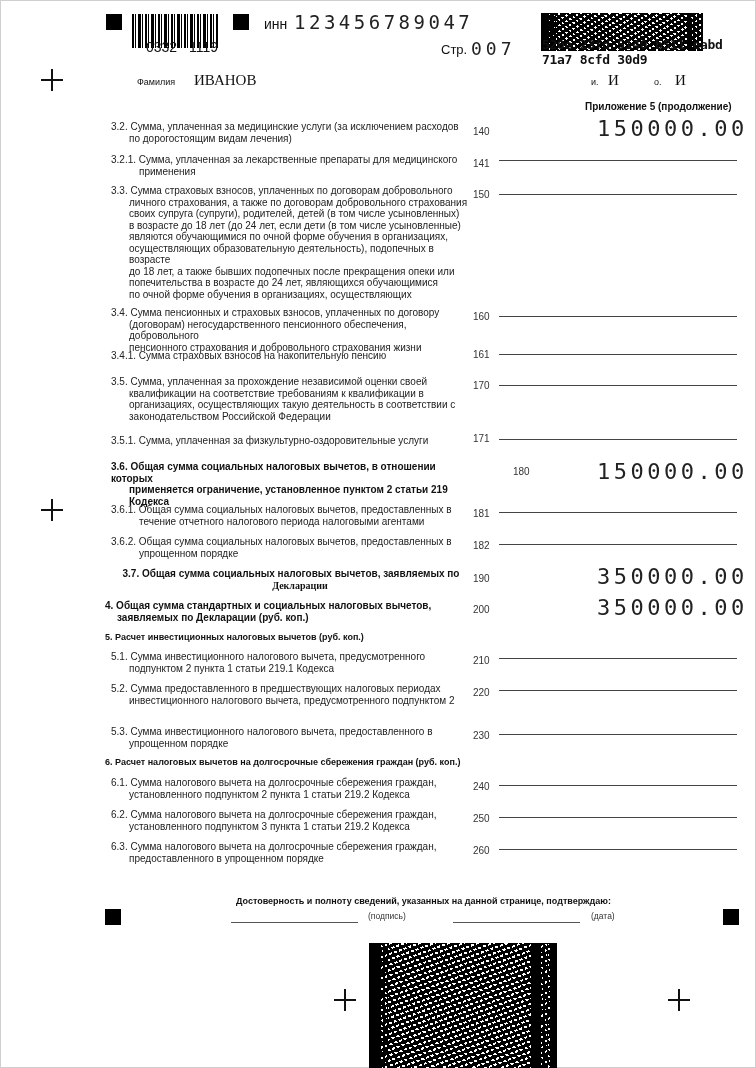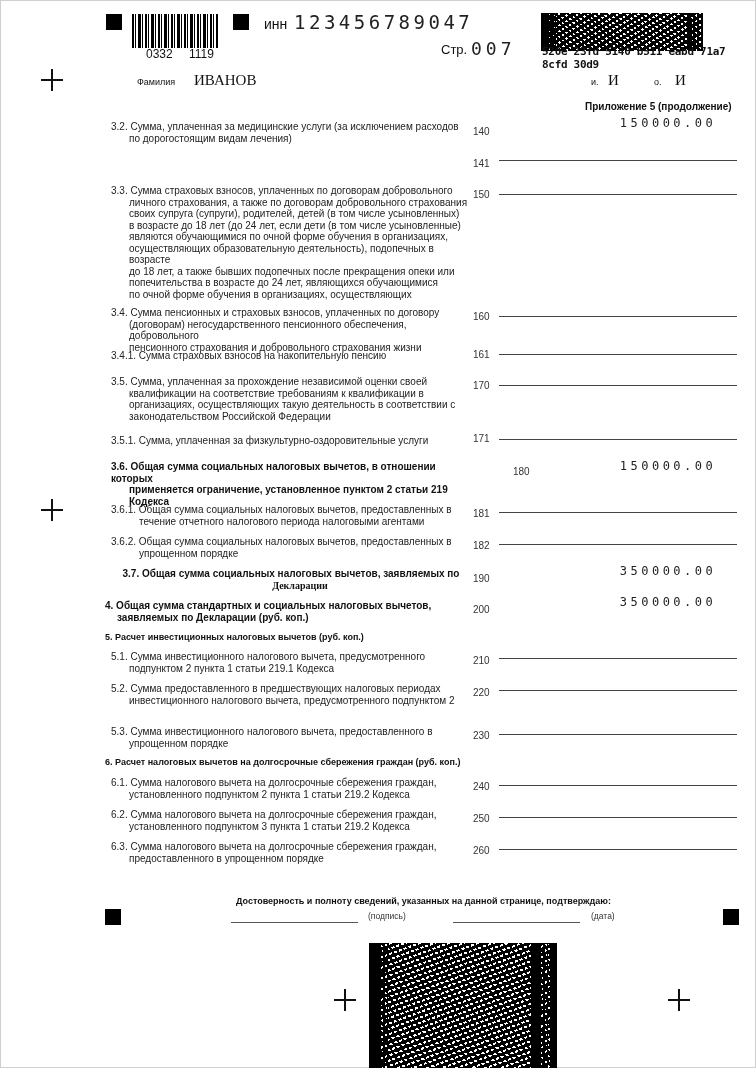--- a/index.html
+++ b/index.html
@@ -8,29 +8,29 @@
   .page { position: absolute; left: 0; top: 0; width: 754px; height: 1066px;
           border: 1px solid #cfcfcf; background: #fff; }
   .marker { position: absolute; width: 16px; height: 16px; background: #000; }
   .cross { position: absolute; width: 22px; height: 22px; }
   .cross::before, .cross::after { content: ""; position: absolute; background: #111; }
   .cross::before { left: 10px; top: 0; width: 2px; height: 22px; }
   .cross::after { left: 0; top: 10px; width: 22px; height: 2px; }
 
   .barcode1 { position: absolute; left: 131px; top: 13px; width: 86px; height: 34px;
      background: repeating-linear-gradient(90deg,#000 0 2px,#fff 2px 3px,#000 3px 4px,#fff 4px 6px,#000 6px 9px,#fff 9px 10px,#000 10px 11px,#fff 11px 13px); }
-  .barcode1-text { position: absolute; top: 46px; font-size: 12px; color: #111; }
+  .barcode1-text { position: absolute; top: 38px; font-size: 14px; color: #111; }
 
   .qr-top { position: absolute; left: 540px; top: 12px; width: 162px; height: 38px;
      background:
        linear-gradient(90deg,#000 0 8px,#fff 8px 10px,#000 10px 12px,#fff 12px 14px,#000 14px 15px,transparent 15px 147px,#000 147px 150px,#fff 150px 152px,#000 152px 154px,#fff 154px 156px,#000 156px 158px,#fff 158px 160px,#000 160px 162px),
        repeating-linear-gradient(45deg,#000 0 2px,#fff 2px 4px),
        repeating-linear-gradient(-30deg,#000 0 3px,#fff 3px 5px); background-blend-mode: multiply; }
-  .qr-top-code { position: absolute; left: 541px; top: 44px; font-family: "DejaVu Sans Mono", monospace;
-     font-size: 11px; font-weight: bold; letter-spacing: -0.3px; }
+  .qr-top-code { position: absolute; left: 541px; top: 36px; font-family: "DejaVu Sans Mono", monospace;
+     font-size: 13px; font-weight: bold; letter-spacing: -0.3px; }
 
   .qr-bottom { position: absolute; left: 368px; top: 942px; width: 188px; height: 130px;
      background:
        linear-gradient(90deg,#000 0 12px,#fff 12px 14px,#000 14px 16px,#fff 16px 18px,#000 18px 19px,transparent 19px 162px,#000 162px 172px,#fff 172px 174px,#000 174px 176px,#fff 176px 178px,#000 178px 179px,#fff 179px 181px,#000 181px 182px),
        repeating-linear-gradient(60deg,#000 0 2px,#fff 2px 5px),
        repeating-linear-gradient(-20deg,#000 0 3px,#fff 3px 5px);
      background-blend-mode: multiply; }
 
   .inn-label { position: absolute; left: 263px; top: 15px; font-size: 14px; }
   .inn-value { position: absolute; left: 293px; top: 10px; font-family: "DejaVu Sans Mono", monospace;
@@ -42,22 +42,22 @@
   .fam-value { position: absolute; left: 193px; top: 71px; font-family: "Liberation Serif", serif; font-size: 15px; }
   .init-lbl { position: absolute; top: 76px; font-size: 9px; }
   .init-val { position: absolute; top: 71px; font-family: "Liberation Serif", serif; font-size: 15px; }
   .appendix { position: absolute; left: 584px; top: 100px; font-size: 10px; font-weight: bold; }
 
   .row-label { position: absolute; font-size: 10px; line-height: 11.5px; color: #222; }
   .row-label .first { display: block; }
   .row-label.bold { font-weight: bold; color: #111; }
   .line-code { position: absolute; left: 472px; font-size: 10px; color: #333; }
   .field-line { position: absolute; left: 498px; width: 238px; height: 1px; background: #444; }
-  .field-value { position: absolute; left: 596px; width: 142px; text-align: center;
-     font-family: "DejaVu Sans Mono", monospace; font-size: 12px; letter-spacing: 3.5px; color: #222; }
+  .field-value { position: absolute; left: 596px; width: 142px; text-align: left;
+     font-family: "DejaVu Sans Mono", monospace; font-size: 22px; letter-spacing: 3.5px; color: #222; }
   .section-head { position: absolute; font-size: 9px; font-weight: bold; color: #111; }
 
   .confirm { position: absolute; left: 235px; top: 895px; font-size: 9px; font-weight: bold; }
   .sig-line { position: absolute; top: 921px; height: 1px; background: #555; }
   .sig-label { position: absolute; top: 910px; font-size: 8.5px; color: #333; }
 </style>
 </head>
 <body>
 
 <div class="page">
@@ -87,20 +87,24 @@
 
   <span class="appendix">Приложение 5 (продолжение)</span>
 
   <div class="row-label" style="left:110px;top:120px;width:360px;">
     <span class="first">3.2. Сумма, уплаченная за медицинские услуги (за исключением расходов</span>
       <span style="display:block;padding-left:18px;">по дорогостоящим видам лечения)</span>
   </div>
   <span class="line-code" style="top:125px;">140</span>
   <span class="field-value" style="top:115px;">150000.00</span>
 
+  <div class="row-label" style="left:110px;top:153px;width:360px;">
+    <span class="first">3.2.1. Сумма, уплаченная за лекарственные препараты для медицинского</span>
+      <span style="display:block;padding-left:28px;">применения</span>
+  </div>
   <span class="line-code" style="top:157px;">141</span>
   <div class="field-line" style="top:159px;"></div>
 
   <div class="row-label" style="left:110px;top:184px;width:360px;">
     <span class="first">3.3. Сумма страховых взносов, уплаченных по договорам добровольного</span>
     <span style="display:block;padding-left:18px;">личного страхования, а также по договорам добровольного страхования</span>
     <span style="display:block;padding-left:18px;">своих супруга (супруги), родителей, детей (в том числе усыновленных)</span>
     <span style="display:block;padding-left:18px;">в возрасте до 18 лет (до 24 лет, если дети (в том числе усыновленные)</span>
     <span style="display:block;padding-left:18px;">являются обучающимися по очной форме обучения в организациях,</span>
     <span style="display:block;padding-left:18px;">осуществляющих образовательную деятельность), подопечных в возрасте</span>

